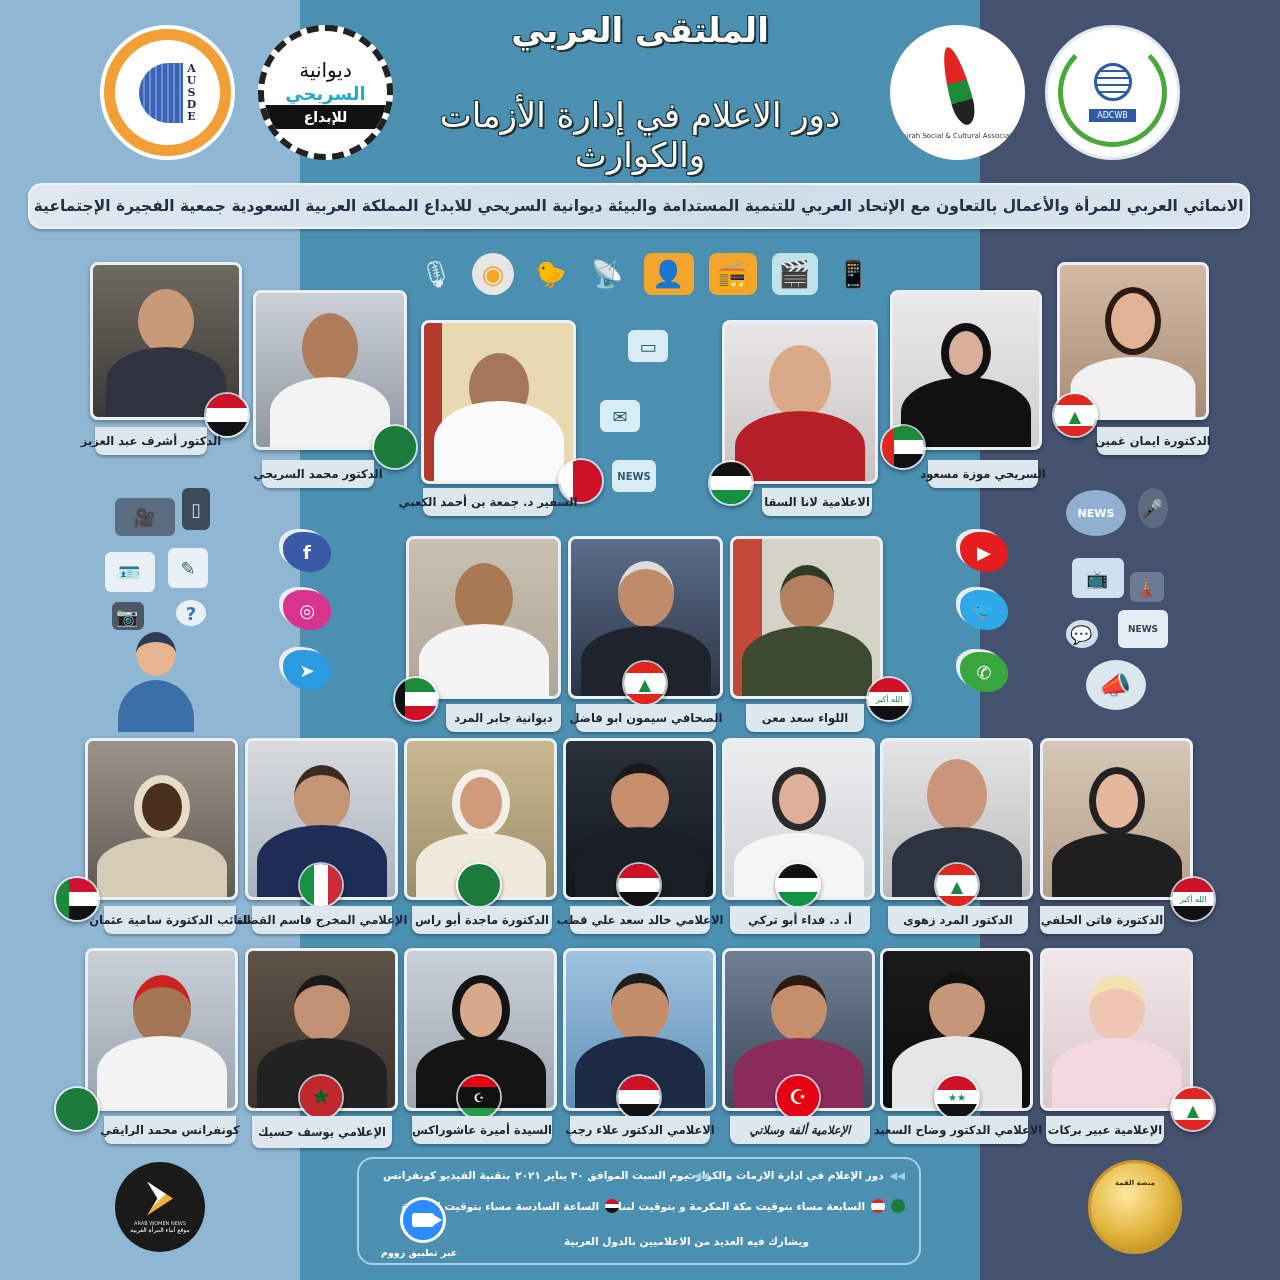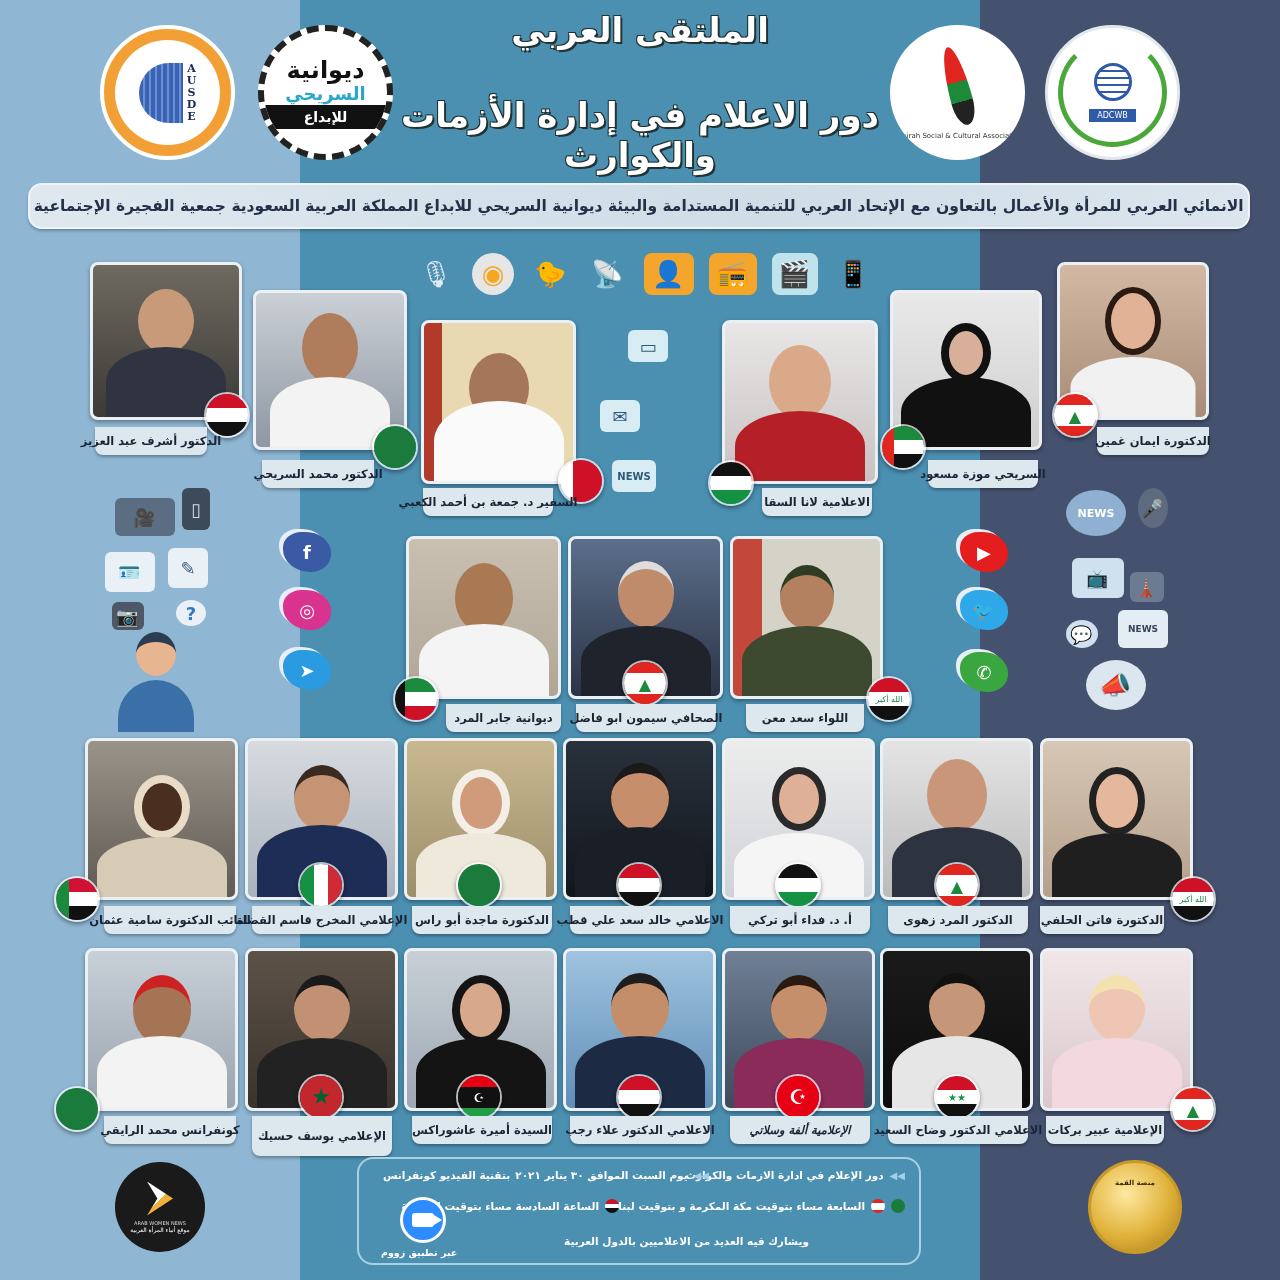--- a/index.html
+++ b/index.html
@@ -12,33 +12,33 @@
   .abs { position: absolute; }
   .logo {
     position: absolute; border-radius: 50%; display: flex; align-items: center; justify-content: center;
     flex-direction: column; text-align: center; overflow: hidden;
   }
   .logo-ausde { left: 100px; top: 25px; width: 135px; height: 135px; background: #f2a036; border: 4px solid #fff; }
   .logo-ausde .inner { width: 105px; height: 105px; border-radius: 50%; background: #fff; display: flex; align-items: center; justify-content: center; gap: 4px; }
   .logo-ausde .globe { width: 44px; height: 60px; border-radius: 30px 0 0 30px; background: repeating-linear-gradient(90deg,#3a63b4 0 4px,#6a8fd6 4px 6px); }
   .logo-ausde .letters { font-family: "DejaVu Serif", serif; font-size: 11px; font-weight: bold; color: #1d2a55; line-height: 12px; display: flex; flex-direction: column; }
   .logo-diwania { left: 258px; top: 25px; width: 135px; height: 135px; background: #fff; border: 6px dashed #222; }
-  .logo-diwania .l1 { font-size: 24px; font-weight: bold; color: #111; line-height: 26px; }
+  .logo-diwania .l1 { font-size: 20px; font-weight: normal; color: #111; line-height: 26px; }
   .logo-diwania .l2 { font-size: 18px; font-weight: bold; color: #2aa7c9; line-height: 22px; }
   .logo-diwania .l3 { font-size: 14px; font-weight: bold; color: #fff; background: #111; width: 110%; line-height: 24px; }
   .logo-fujairah { left: 890px; top: 25px; width: 135px; height: 135px; background: #fff; }
   .logo-fujairah .feather { width: 22px; height: 80px; border-radius: 50% 50% 50% 50% / 70% 70% 30% 30%; background: linear-gradient(180deg,#e0261f 0 45%,#1d8a3a 45% 70%,#222 70%); transform: rotate(-15deg); }
   .logo-fujairah .cap { font-size: 7px; color: #333; margin-top: 6px; }
   .logo-adcwb { left: 1045px; top: 25px; width: 135px; height: 135px; background: #fff; border: 3px solid #e3e8ec; }
   .logo-adcwb .g { width: 38px; height: 38px; border-radius: 50%; border: 3px solid #2e5aa8; background: repeating-linear-gradient(0deg,#fff 0 5px,#2e5aa8 5px 7px); }
   .logo-adcwb .lbl { font-size: 8px; color: #fff; background: #2e5aa8; padding: 2px 8px; margin-top: 8px; }
   .logo-adcwb .wreath { position:absolute; inset: 10px; border-radius:50%; border: 5px solid #4aa83a; border-top-color: transparent; }
 
   .title1 { left: 390px; top: 10px; width: 500px; text-align: center; font-size: 34px; font-weight: bold; color: #fff; text-shadow: 2px 2px 0 #233, -1px -1px 0 #233, 1px -1px 0 #233, -1px 1px 0 #233; }
-  .title2 { left: 390px; top: 95px; width: 500px; text-align: center; font-size: 34px; font-weight: bold; color: #fff; text-shadow: 2px 2px 0 #233, -1px -1px 0 #233, 1px -1px 0 #233, -1px 1px 0 #233; }
+  .title2 { left: 390px; top: 95px; width: 500px; text-align: center; font-size: 34px; font-weight: normal; color: #fff; text-shadow: 2px 2px 0 #233, -1px -1px 0 #233, 1px -1px 0 #233, -1px 1px 0 #233; }
 
   .org-banner {
     left: 28px; top: 183px; width: 1222px; height: 46px; border-radius: 14px;
     background: linear-gradient(90deg,#dfe8ef,#cfdde7 60%,#dce5ed);
     border: 2px solid #eef3f7; box-shadow: 0 2px 3px rgba(0,0,0,.25);
     display: flex; align-items: center; justify-content: center; direction: rtl;
     font-size: 15.5px; font-weight: bold; color: #223048; white-space: nowrap; overflow: hidden; padding: 0 14px;
   }
 
   .media-icons { left: 415px; top: 248px; width: 460px; height: 52px; display: flex; justify-content: space-between; align-items: center; }
@@ -373,21 +373,21 @@
 </div>
 
 <div class="card">
   <div class="photo" style="left:245px;top:948px;width:153px;height:163px;background:linear-gradient(#5d5248,#3a332c);">
     <div class="head" style="top:24px;width:56px;height:66px;background:#c29072;border-top:10px solid #1a1a1a;"></div>
     <div class="body" style="width:130px;height:70px;background:#222;"></div>
   </div>
   <div class="flag" style="left:298px;top:1074px;">
       <div style="height:100%;background:#c1272d;color:#006233;text-align:center;font-size:22px;line-height:42px;">★</div>
     </div>
-  <div class="label" style="left:252px;top:1116px;width:140px;height:40px;">الإعلامي يوسف حسيك</div>
+  <div class="label" style="left:252px;top:1116px;width:140px;height:32px;">الإعلامي يوسف حسيك</div>
 </div>
 
 <div class="card">
   <div class="photo" style="left:404px;top:948px;width:153px;height:163px;background:linear-gradient(#c8cfd6,#9ea8b3);">
     <div class="head" style="top:24px;width:58px;height:70px;background:#d7a88a;border:8px solid #141414;"></div>
     <div class="body" style="width:130px;height:70px;background:#141414;"></div>
   </div>
   <div class="flag" style="left:456px;top:1074px;">
       <div style="height:25%;background:#e70013"></div>
       <div style="height:50%;background:#111;color:#fff;text-align:center;font-size:12px;line-height:23px;">☪</div>

